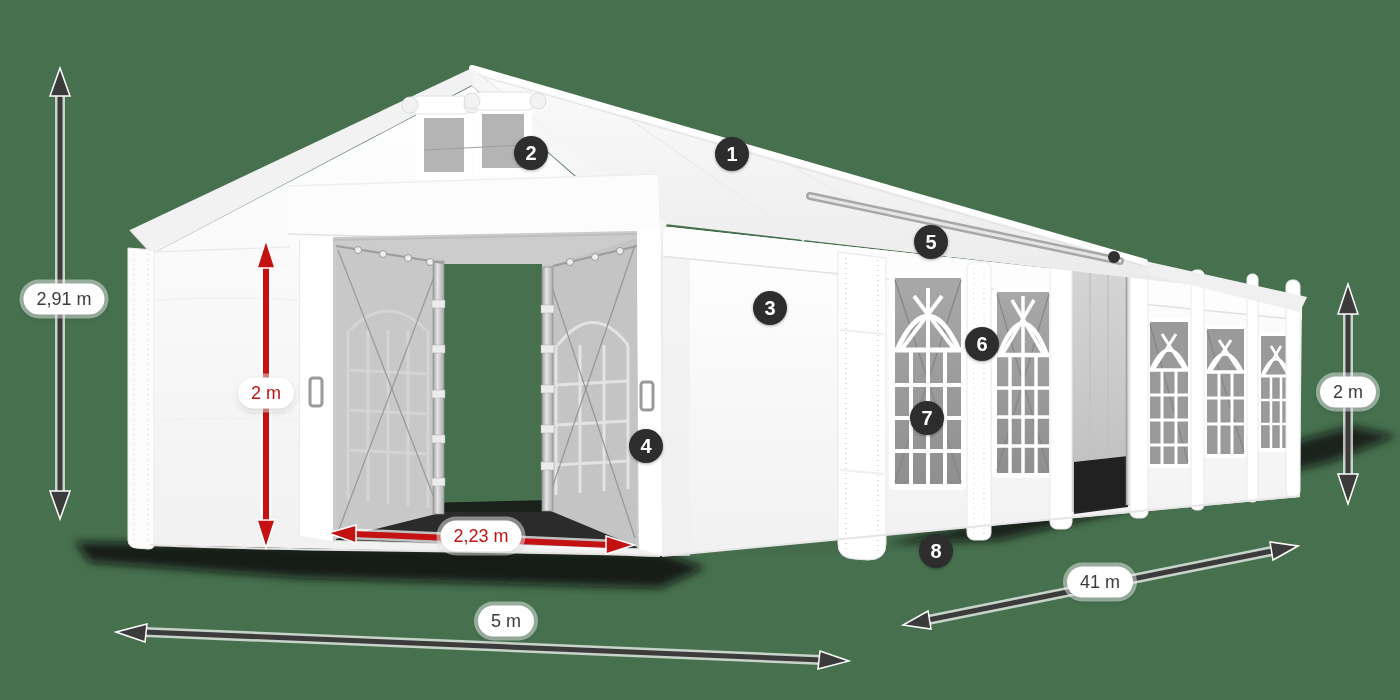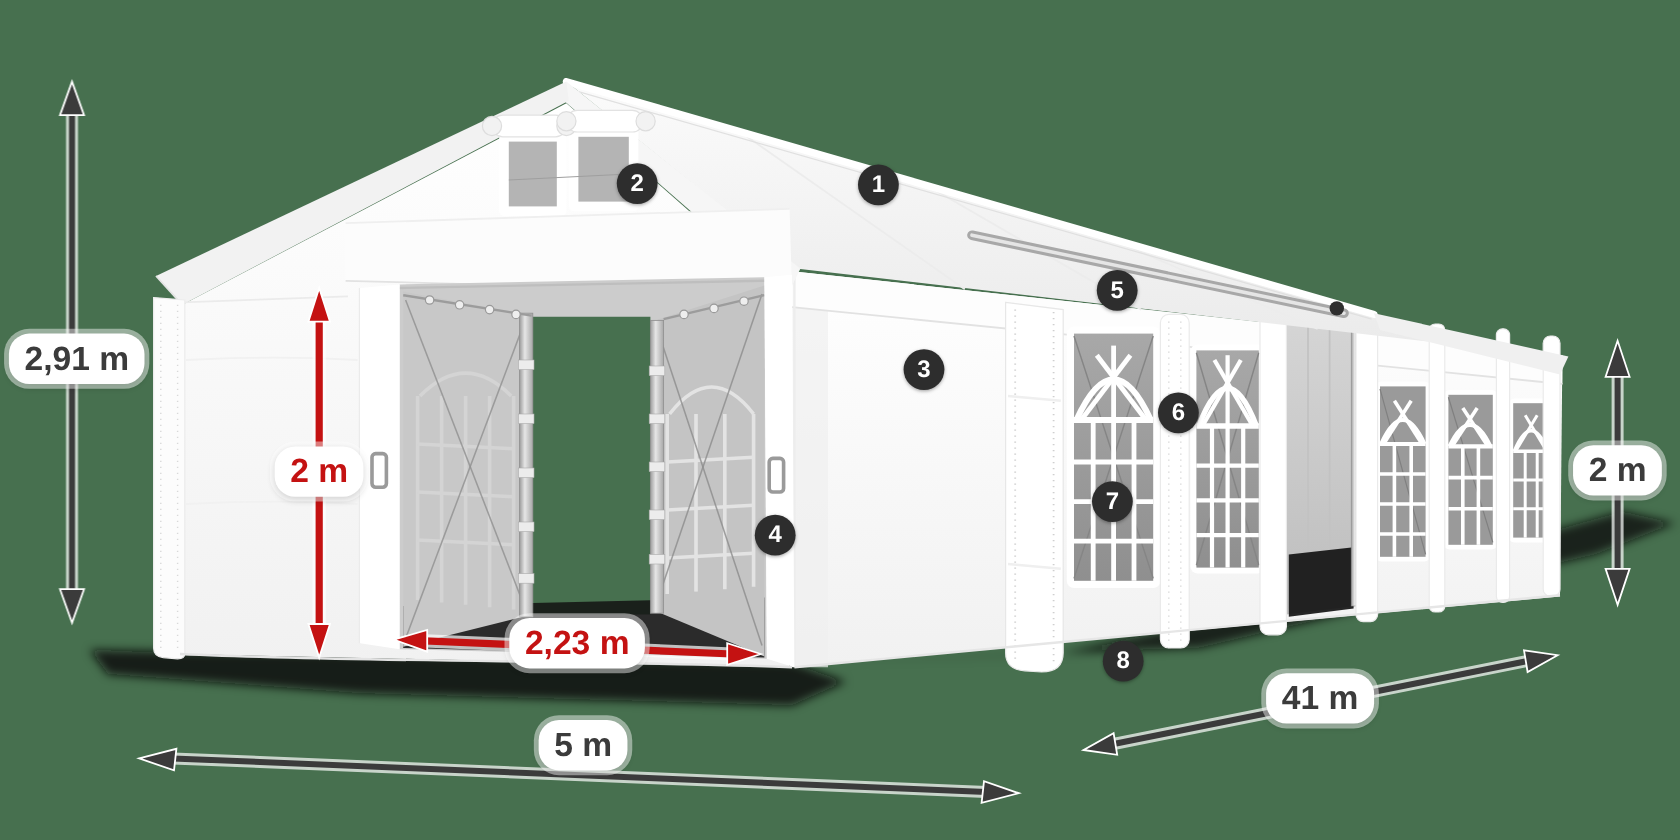--- a/index.html
+++ b/index.html
@@ -4,21 +4,21 @@
 <style>
   html,body{margin:0;padding:0;background:#47704F;}
   .stage{position:relative;width:1400px;height:700px;background:#47704F;overflow:hidden;
          font-family:"Liberation Sans",sans-serif;}
   .stage svg{position:absolute;left:0;top:0;}
   .badge{position:absolute;width:34px;height:34px;border-radius:50%;background:#2D2D2D;
          color:#FFFFFF;display:flex;align-items:center;justify-content:center;
          font-weight:bold;font-size:20px;transform:translate(-50%,-50%);
          box-shadow:0 1px 3px rgba(0,0,0,.35);cursor:pointer;}
   .pill{position:absolute;transform:translate(-50%,-50%);background:#FFFFFF;
-        border-radius:17px;padding:5px 13px;font-weight:bold;font-size:28px;color:#3B3B3B;
+        border-radius:17px;padding:5px 13px;font-weight:normal;font-size:18px;color:#3B3B3B;
         white-space:nowrap;box-shadow:0 0 0 4px rgba(255,255,255,.45),0 2px 6px rgba(0,0,0,.30);}
   .pill.red{color:#C41212;}
 </style>
 </head>
 <body>
 
 <div class="stage">
 
 <svg width="1400" height="700" viewBox="0 0 1400 700">
   <defs>
@@ -340,17 +340,17 @@
   <div class="badge" style="left:927px;top:418px;">
       <span>7</span>
     </div>
   <div class="badge" style="left:936px;top:551px;">
       <span>8</span>
     </div>
 
   <div class="pill" style="left:64px;top:299px;"><span>2,91 m</span></div>
   <div class="pill red" style="left:266px;top:393px;"><span>2 m</span></div>
   <div class="pill red" style="left:481px;top:536px;text-align:right;"><span>2,23 m</span></div>
-  <div class="pill" style="left:486px;top:621px;"><span>5 m</span></div>
+  <div class="pill" style="left:506px;top:621px;"><span>5 m</span></div>
   <div class="pill" style="left:1100px;top:582px;"><span>41 m</span></div>
   <div class="pill" style="left:1348px;top:392px;"><span>2 m</span></div>
 
 </div>
 
 </body></html>

